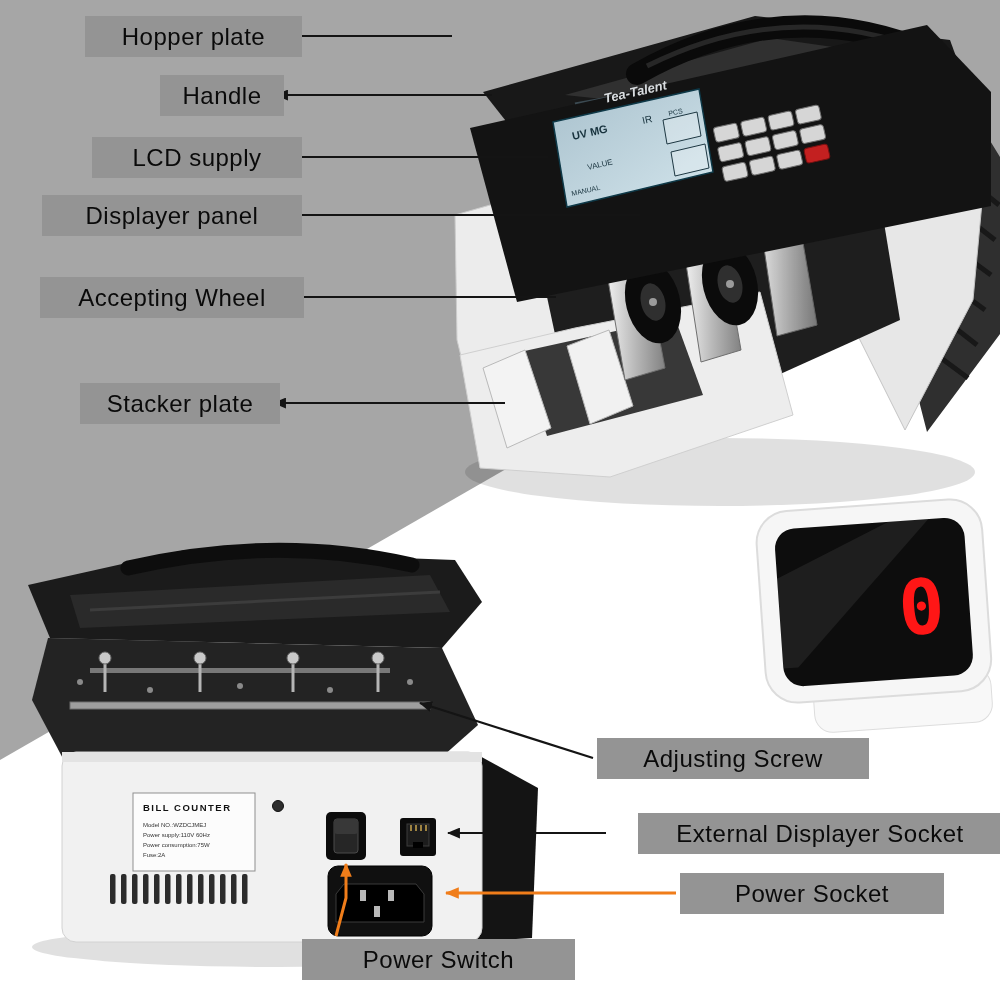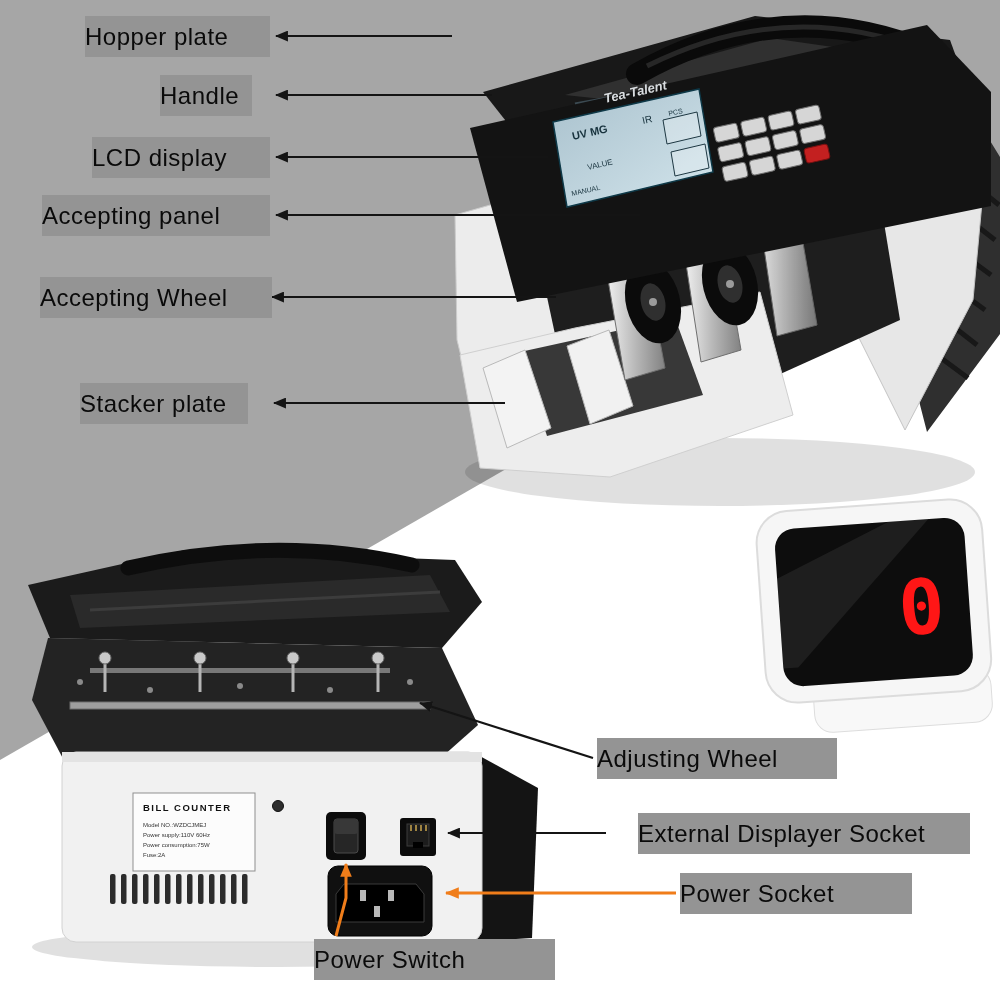--- a/index.html
+++ b/index.html
@@ -3,21 +3,21 @@
 <meta charset="utf-8">
 <style>
   html,body{margin:0;padding:0;background:#ffffff;}
   .stage{
     position:relative;width:1000px;height:984px;overflow:hidden;
     background:#ffffff;font-family:"Liberation Sans",sans-serif;
   }
   .layer{position:absolute;left:0;top:0;pointer-events:none;}
   .callout{
     position:absolute;background:#949494;color:#0a0a0a;
-    font-size:24px;line-height:29px;padding:6px 0;text-align:left;
+    font-size:24px;line-height:29px;padding:6px 16px;text-align:center;
     white-space:nowrap;letter-spacing:.5px;
   }
   svg text{font-family:"Liberation Sans",sans-serif;}
   .seg{font-family:"DejaVu Sans Mono",monospace;font-weight:bold;}
 </style>
 </head>
 <body>
 
 <div class="stage">
 
@@ -234,23 +234,23 @@
       <line x1="606" y1="833" x2="448" y2="833" marker-end="url(#ah-black)"></line>
     </g>
     <g stroke="#f07d1a" stroke-width="3" fill="none">
       <line x1="676" y1="893" x2="446" y2="893" marker-end="url(#ah-orange)"></line>
       <path d="M336,936 L346,898 L346,864" marker-end="url(#ah-orange)"></path>
     </g>
   </svg>
 
   <div class="callout" style="left:85px;top:16px;width:185px">Hopper plate</div>
   <div class="callout" style="left:160px;top:75px;width:92px">Handle</div>
-  <div class="callout" style="left:92px;top:137px;width:178px">LCD display</div>
-  <div class="callout" style="left:42px;top:195px;width:228px">Accepting panel</div>
+  <div class="callout" style="left:92px;top:137px;width:178px">LCD supply</div>
+  <div class="callout" style="left:42px;top:195px;width:228px">Displayer panel</div>
   <div class="callout" style="left:40px;top:277px;width:232px">Accepting Wheel</div>
   <div class="callout" style="left:80px;top:383px;width:168px">Stacker plate</div>
 
-  <div class="callout" style="left:597px;top:738px;width:240px">Adjusting Wheel</div>
+  <div class="callout" style="left:597px;top:738px;width:240px">Adjusting Screw</div>
   <div class="callout" style="left:638px;top:813px;width:332px">External Displayer Socket</div>
   <div class="callout" style="left:680px;top:873px;width:232px">Power Socket</div>
-  <div class="callout" style="left:314px;top:939px;width:241px">Power Switch</div>
+  <div class="callout" style="left:302px;top:939px;width:241px">Power Switch</div>
 
 </div>
 
 </body></html>

